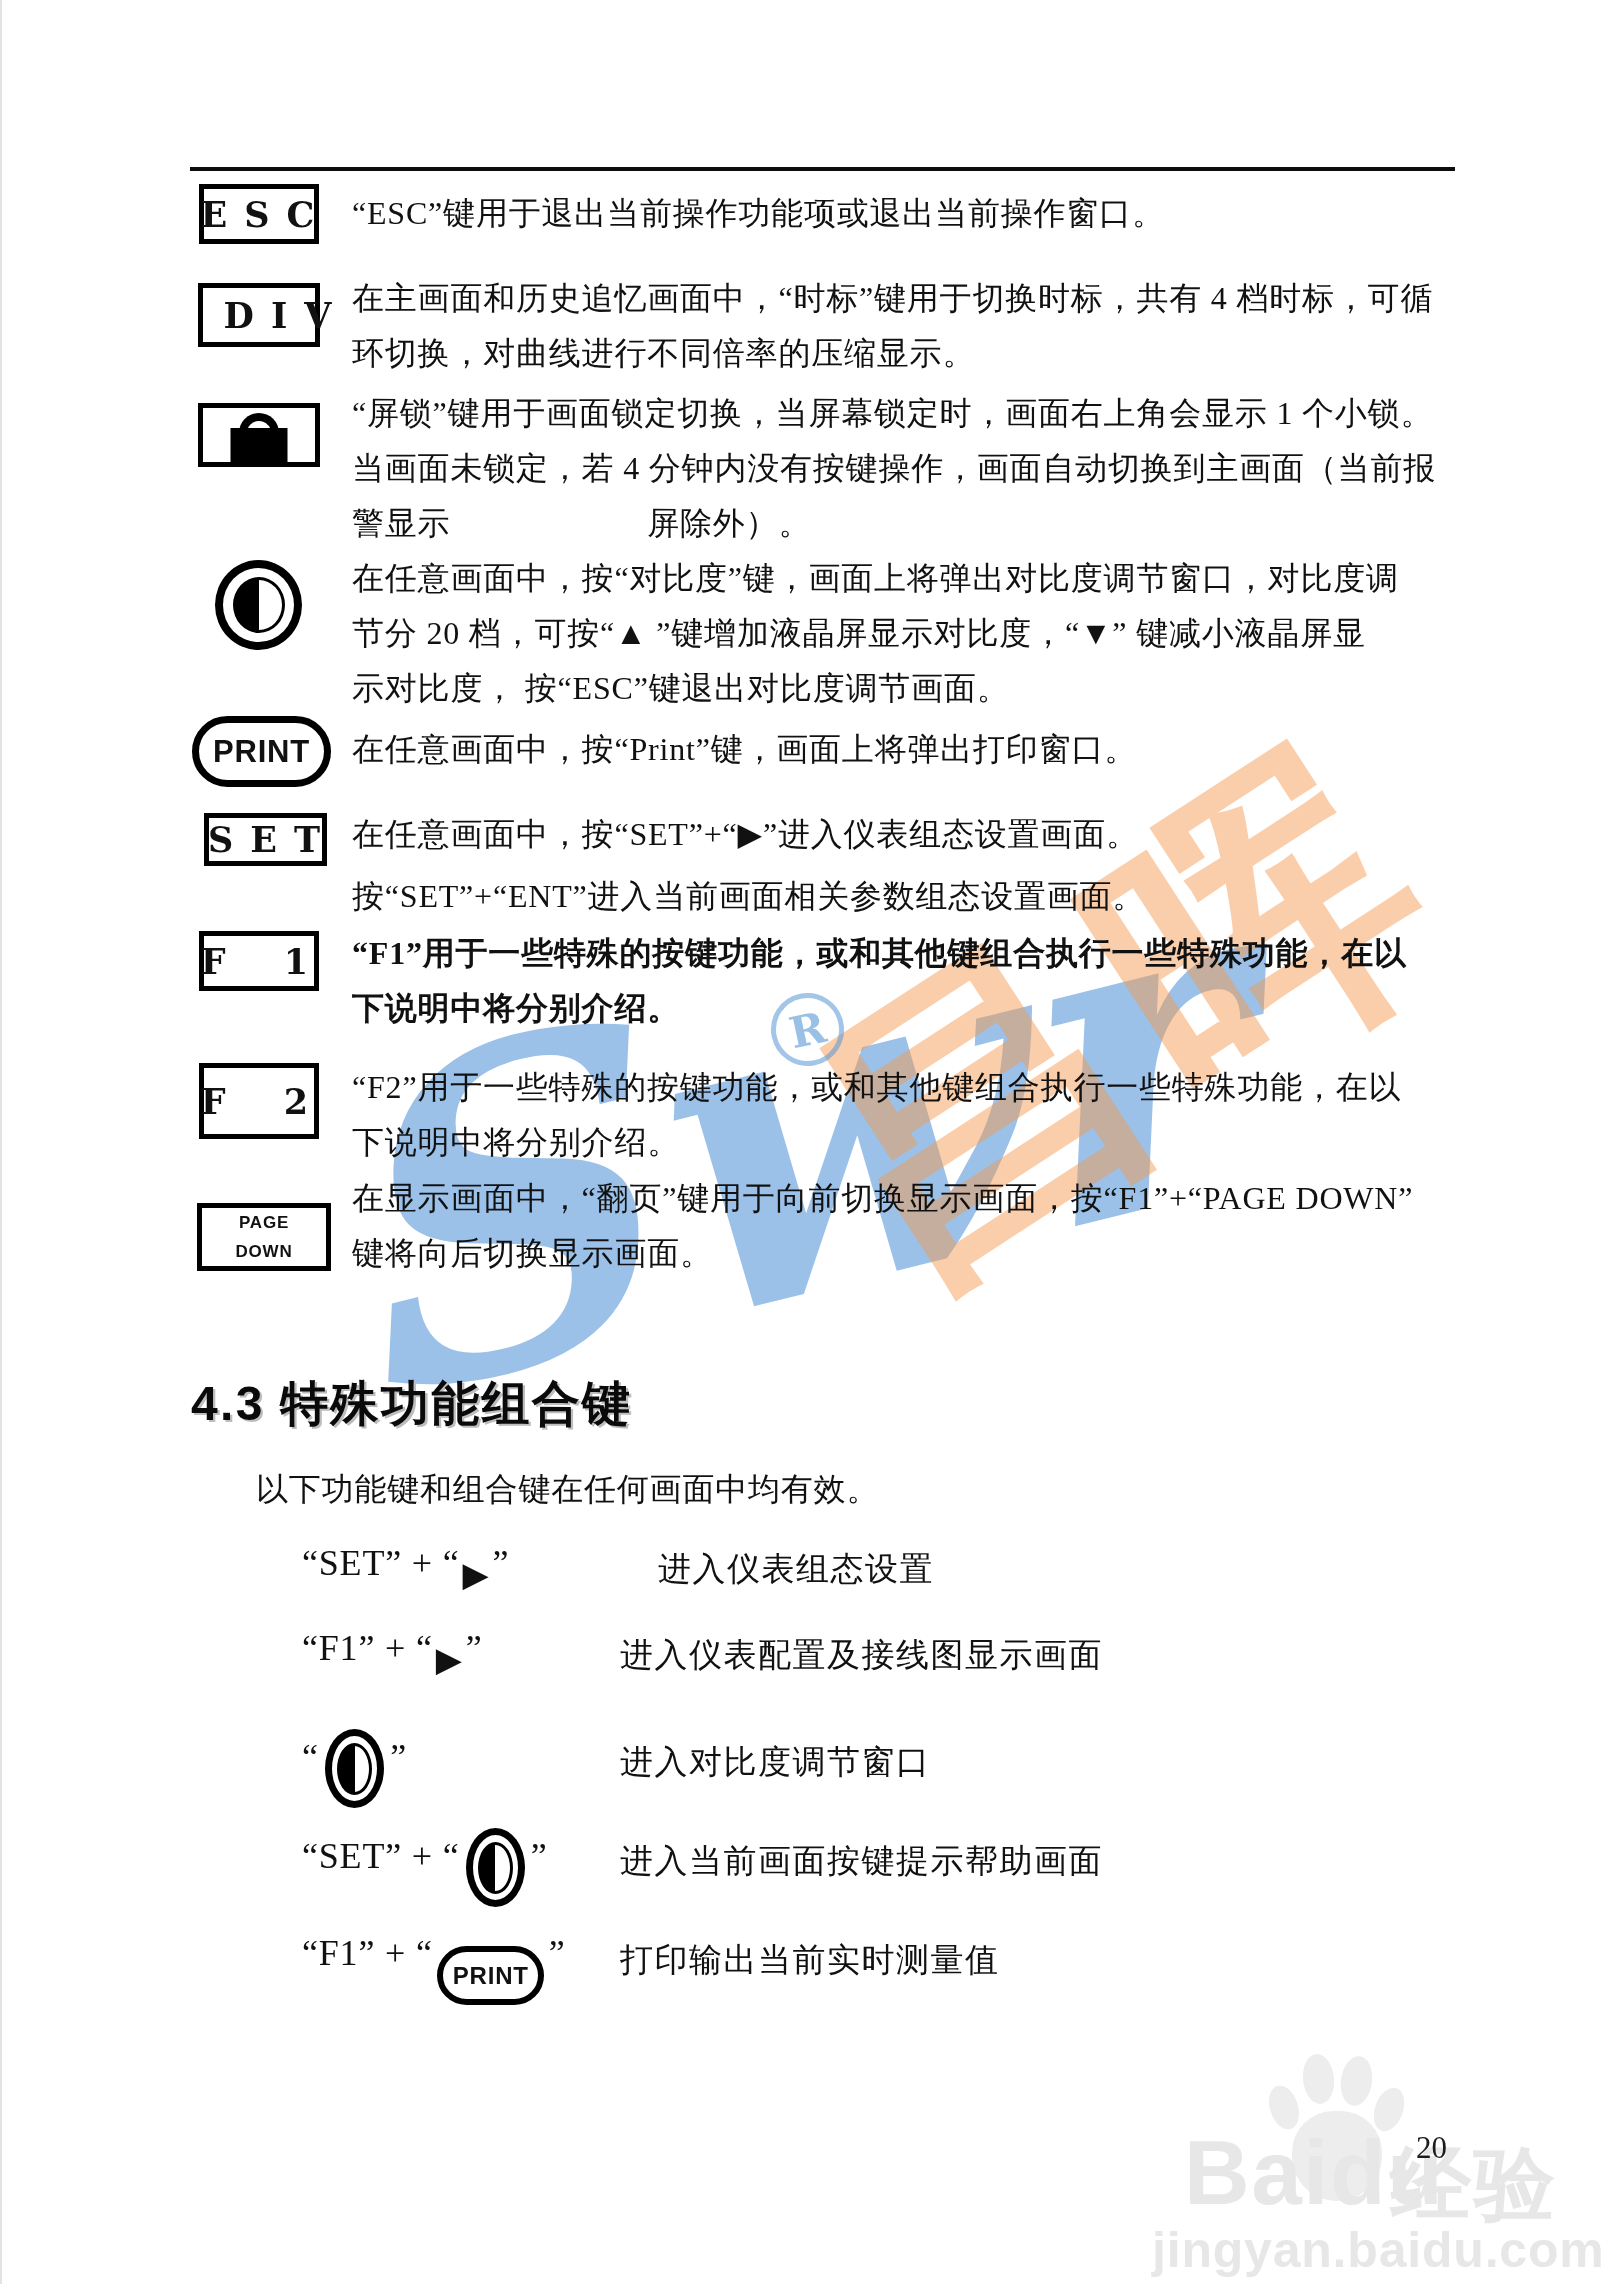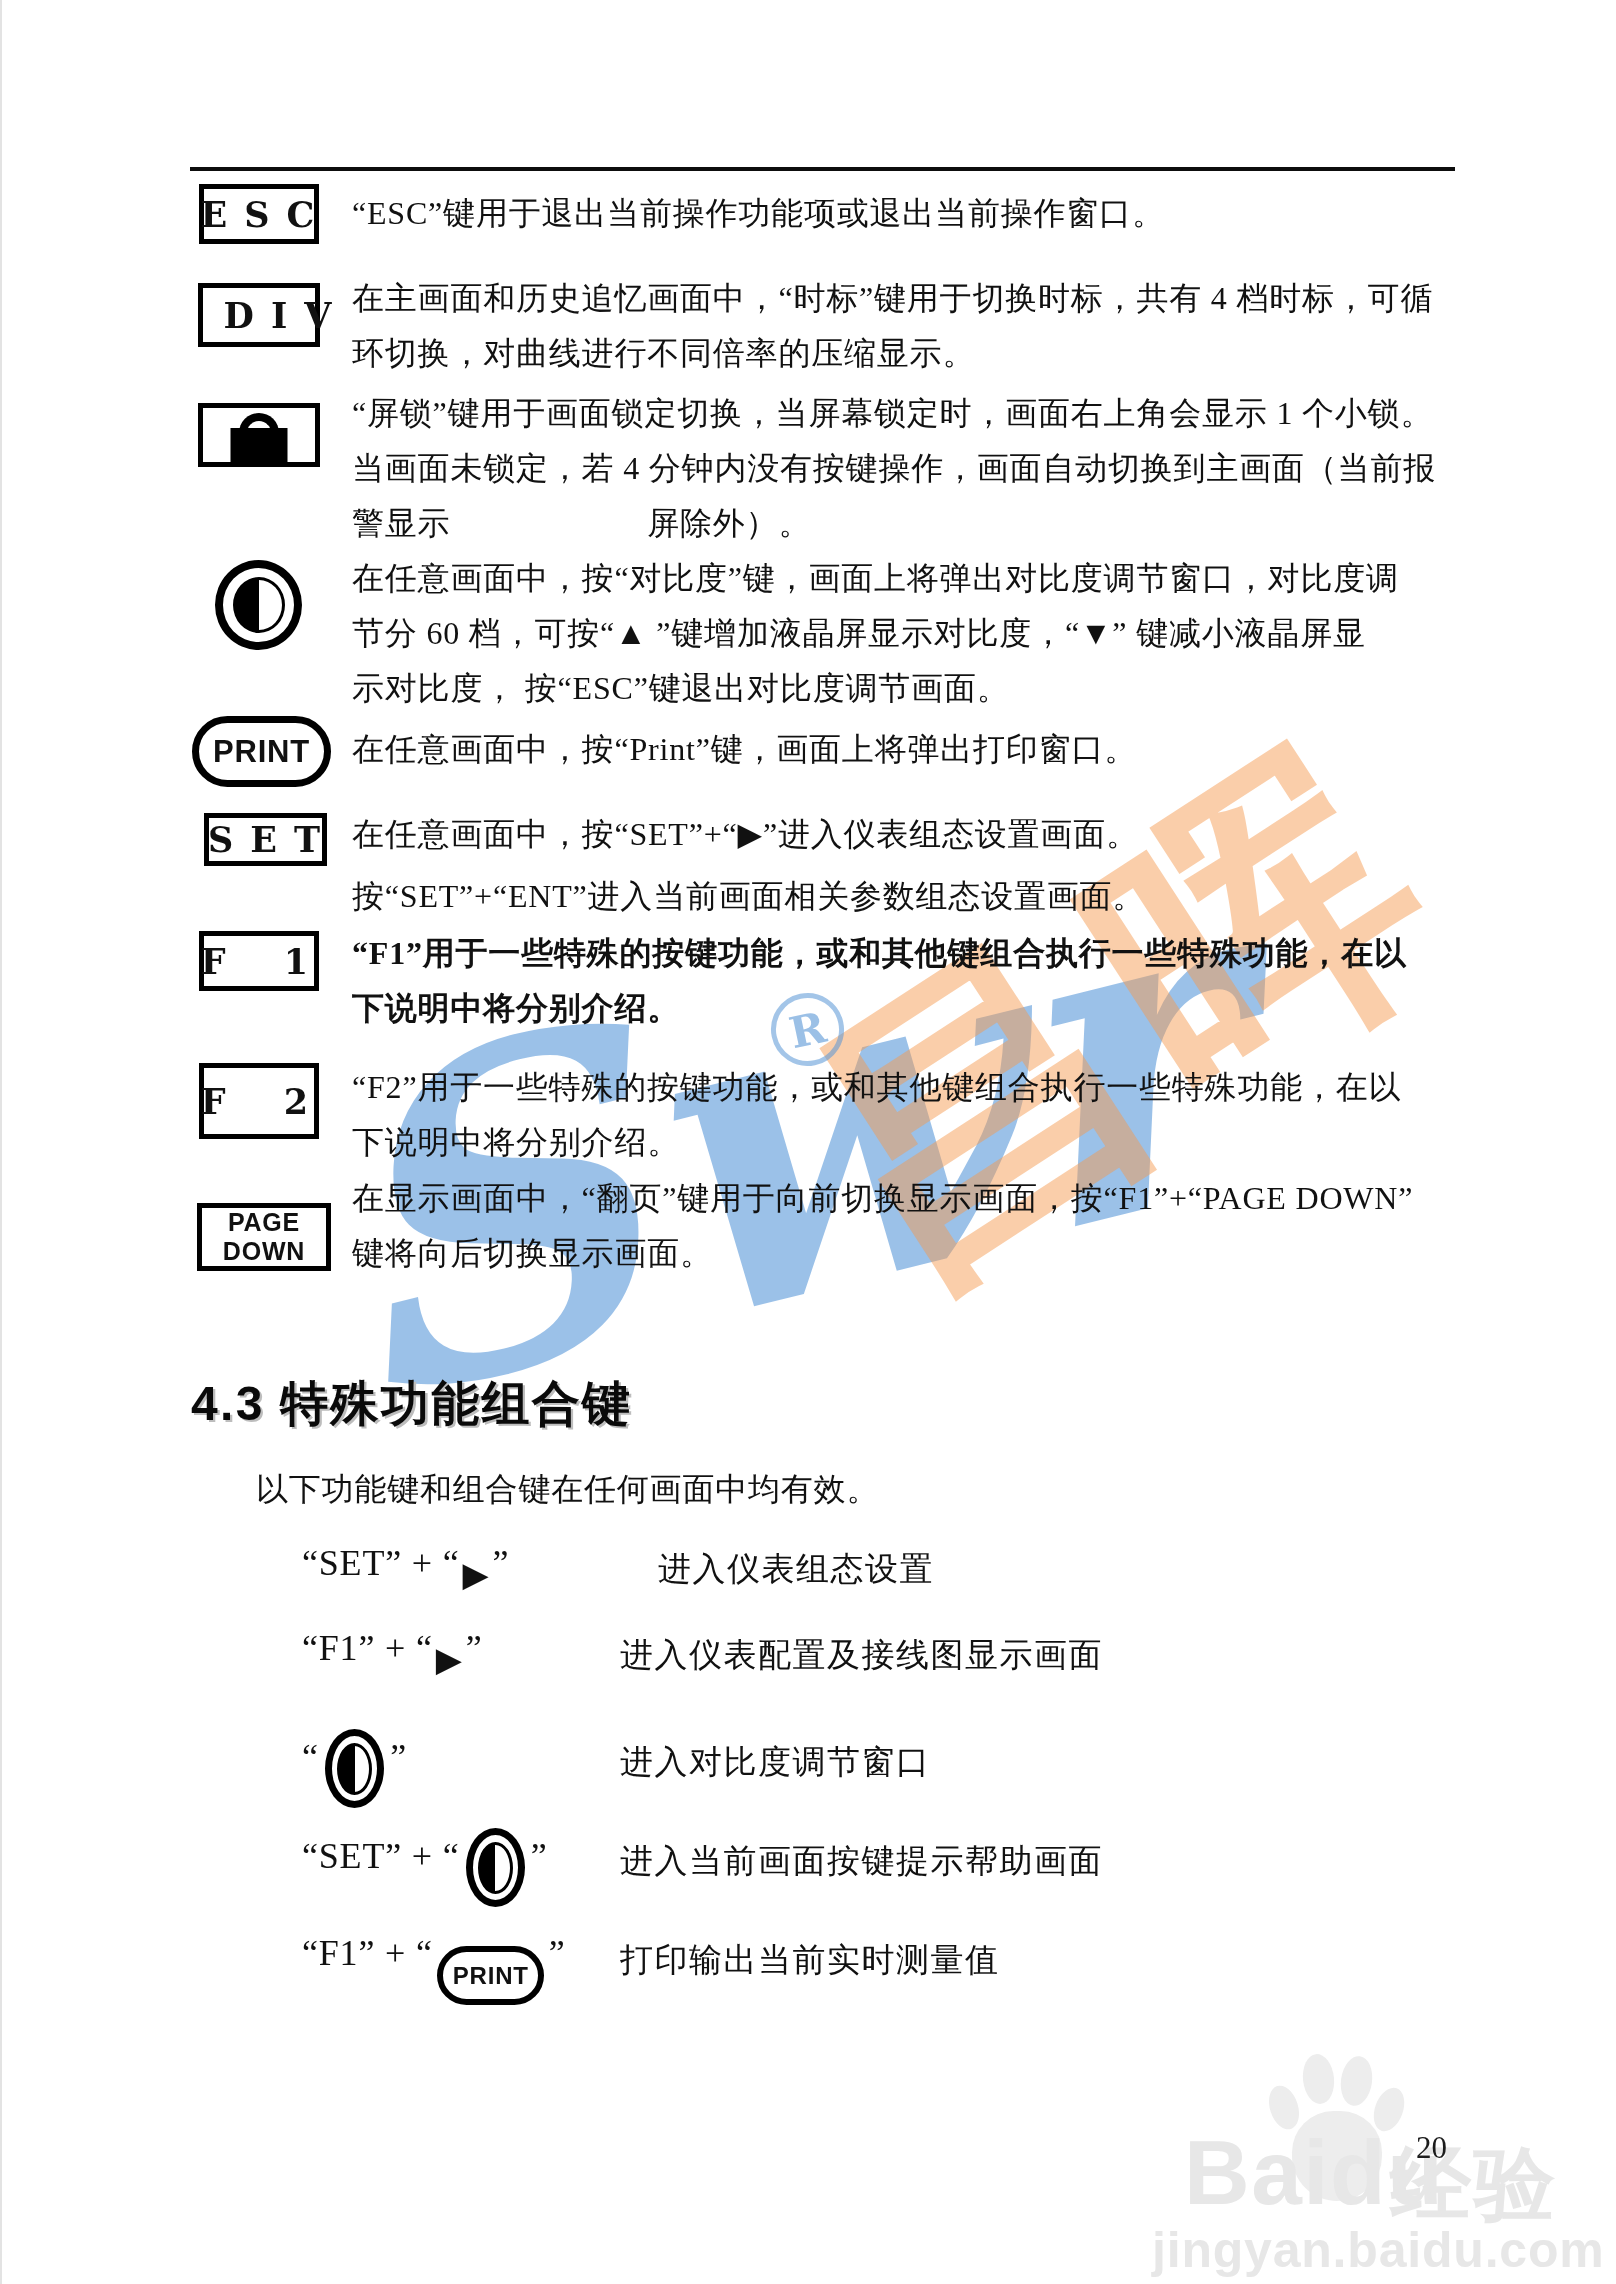--- a/index.html
+++ b/index.html
@@ -31,21 +31,21 @@
   .pill{
     position:absolute;border:7px solid #000;border-radius:40px;background:#fff;
     display:flex;align-items:center;justify-content:center;box-sizing:border-box;
   }
   .pill .cap{
     font-family:"Liberation Sans","DejaVu Sans",sans-serif;
     font-weight:700;font-size:31px;letter-spacing:0.8px;line-height:1;
   }
   .pagedown .cap2{
     font-family:"Liberation Sans","DejaVu Sans",sans-serif;
-    font-weight:800;font-size:25px;line-height:29px;text-align:center;letter-spacing:0.8px;
+    font-weight:800;font-size:17px;line-height:29px;text-align:center;letter-spacing:0.8px;
   }
   
   .lock-shackle{
     position:absolute;left:50%;top:4.6px;transform:translateX(-50%);
     width:40px;height:33px;border:8.5px solid #000;border-bottom:none;
     border-radius:23px 23px 0 0;box-sizing:border-box;background:transparent;
   }
   .lock-body{
     position:absolute;left:50%;bottom:0;transform:translateX(-50%);
     width:57px;height:34px;background:#000;
@@ -168,21 +168,21 @@
       <div class="tline">“屏锁”键用于画面锁定切换，当屏幕锁定时，画面右上角会显示 1 个小锁。</div>
       <div class="tline">当画面未锁定，若 4 分钟内没有按键操作，画面自动切换到主画面（当前报</div>
       <div class="tline">警显示　　　　　　屏除外）。</div>
     </div>
 
     <div class="contrast" style="left:215px;top:560px;width:87px;height:90px;">
       <div class="contrast-inner"></div>
     </div>
     <div class="ktext" style="top:551px;">
       <div class="tline">在任意画面中，按“对比度”键，画面上将弹出对比度调节窗口，对比度调</div>
-      <div class="tline">节分 60 档，可按“▲ ”键增加液晶屏显示对比度，“▼”  键减小液晶屏显</div>
+      <div class="tline">节分 20 档，可按“▲ ”键增加液晶屏显示对比度，“▼”  键减小液晶屏显</div>
       <div class="tline">示对比度， 按“ESC”键退出对比度调节画面。</div>
     </div>
 
     <div class="pill" style="left:192px;top:716px;width:139px;height:71px;">
       <span class="cap">PRINT</span>
     </div>
     <div class="ktext" style="top:722px;">
       <div class="tline">在任意画面中，按“Print”键，画面上将弹出打印窗口。</div>
     </div>
 

